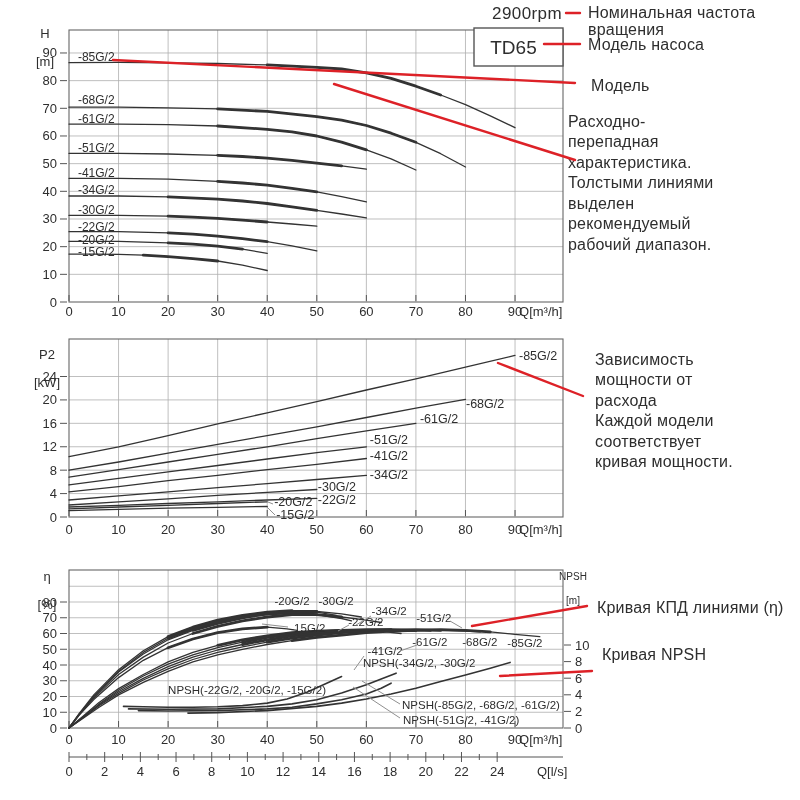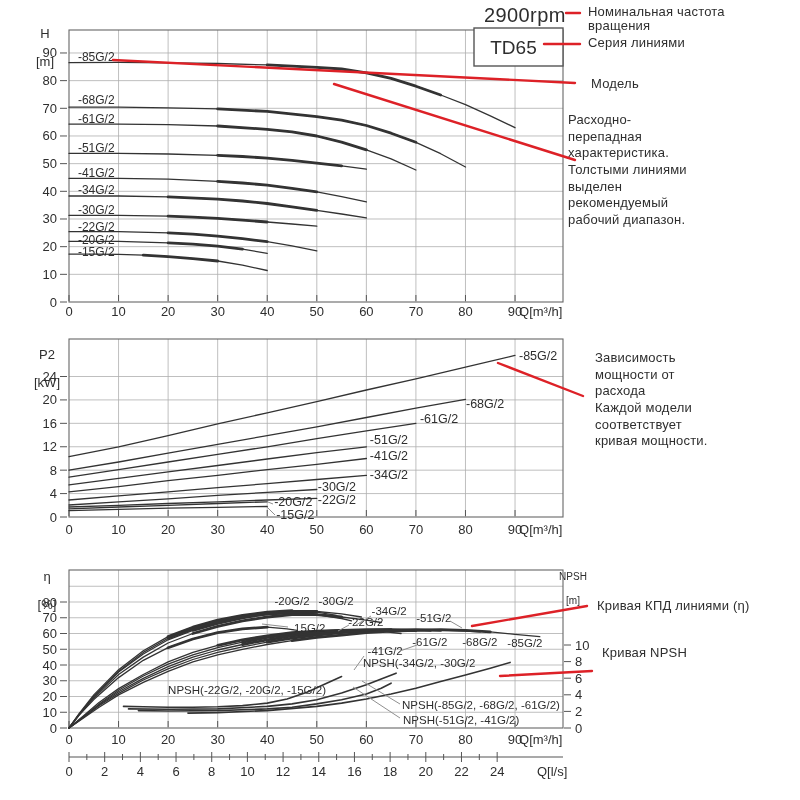--- a/index.html
+++ b/index.html
@@ -1,32 +1,32 @@
 <!DOCTYPE html>
 <html><head>
 <meta charset="utf-8">
 <style>
   html,body{margin:0;padding:0}
   body{width:800px;height:800px;background:#ffffff;position:relative;overflow:hidden;
        font-family:"Liberation Sans",sans-serif;color:#2e2e2e}
   svg{position:absolute;left:0;top:0;font-family:"Liberation Sans",sans-serif}
   .abs{position:absolute}
-  .ann{font-size:13px;line-height:1.28;white-space:pre-line;letter-spacing:.2px;color:#2e2e2e}
-  .rpm{font-size:20px;letter-spacing:.4px;color:#2e2e2e}
+  .ann{font-size:16px;line-height:1.28;white-space:pre-line;letter-spacing:.2px;color:#2e2e2e}
+  .rpm{font-size:17px;letter-spacing:.4px;color:#2e2e2e}
   .axis-title{font-size:13px;line-height:14px;text-align:center;white-space:pre-line;color:#2e2e2e}
 </style>
 </head>
 <body>
 
 <div class="abs rpm" style="left:484px;top:4px;width:78px;text-align:right">2900rpm</div>
 
 <div class="abs ann" style="left:588px;top:5px;width:210px;line-height:1.05">Номинальная частота
 вращения</div>
 
-<div class="abs ann" style="left:588px;top:35px">Серия линиями</div>
+<div class="abs ann" style="left:588px;top:35px">Модель насоса</div>
 
 <div class="abs ann" style="left:591px;top:76px">Модель</div>
 
 <div class="abs ann" style="left:568px;top:112px;width:210px">Расходно-
 перепадная
 характеристика.
 Толстыми линиями
 выделен
 рекомендуемый
 рабочий диапазон.</div>

